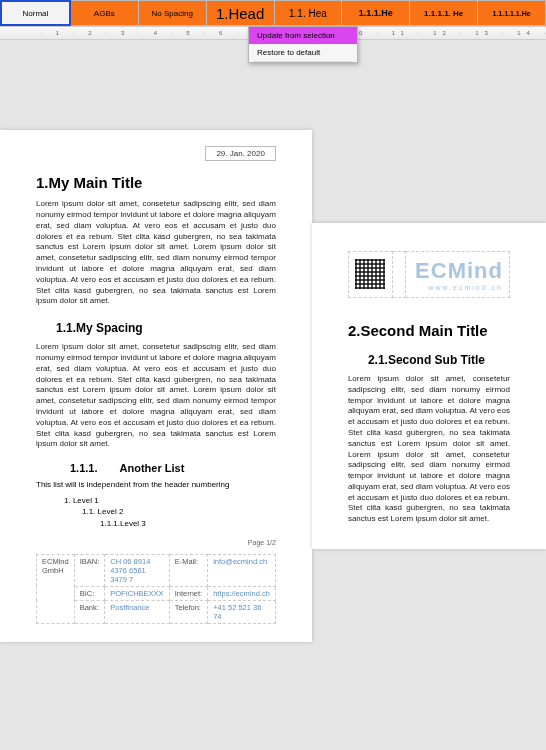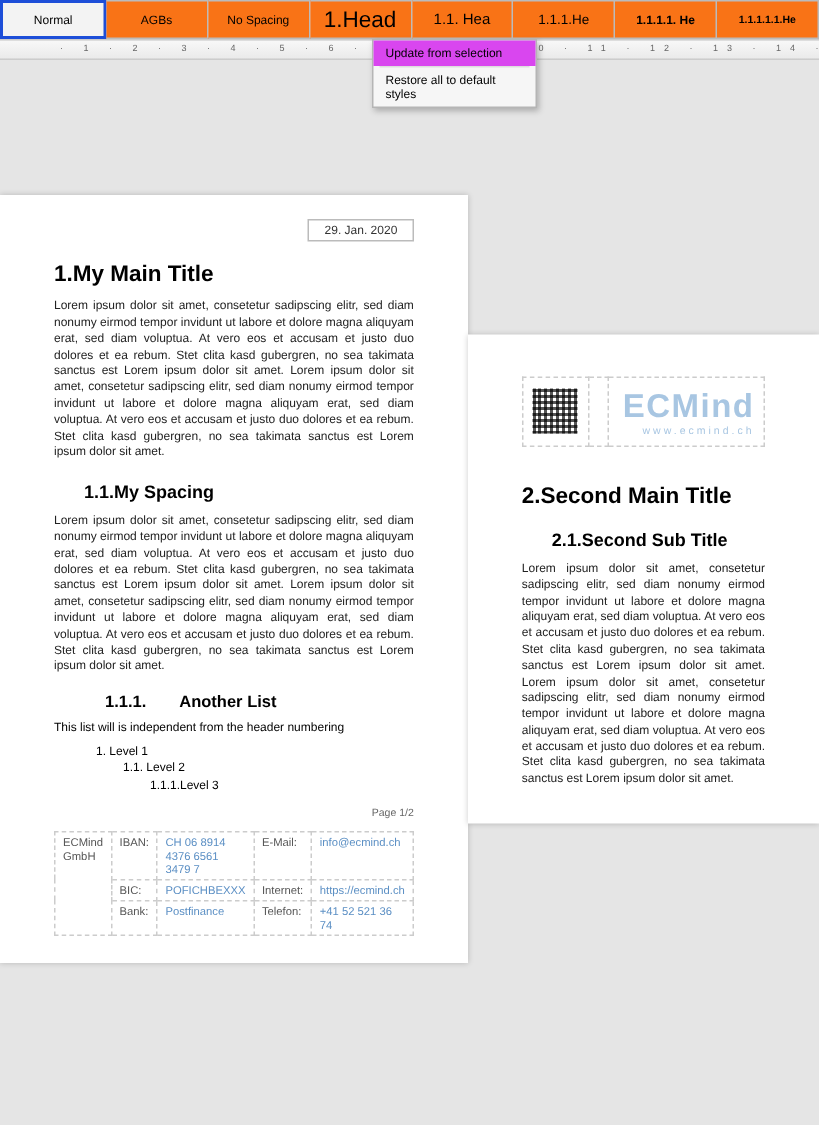--- a/index.html
+++ b/index.html
@@ -27,21 +27,21 @@
     cursor: pointer;
     background: #f97316;
     overflow: hidden;
     white-space: nowrap;
     padding: 0 2px;
   }
   .style-btn:first-child { border-left: 1px solid #bbb; }
   .style-btn.selected { background: #f3f3f3; border: 2px solid #1d4ed8; }
   .style-btn.h1 { font-size: 15px; font-weight: normal; }
   .style-btn.h2 { font-size: 10px; }
-  .style-btn.h3 { font-size: 9px; font-weight: normal; text-align: center; }
+  .style-btn.h3 { font-size: 9px; font-weight: bold; text-align: center; }
   .style-btn.h4 { font-size: 8px; font-weight: bold; }
   .style-btn.h5 { font-size: 7px; font-weight: bold; }
 
   .context-menu {
     position: absolute;
     top: 26px;
     left: 248px;
     width: 110px;
     background: #f6f6f6;
     border: 1px solid #b5b5b5;
@@ -148,22 +148,22 @@
   <div class="style-btn">No Spacing</div>
   <div class="style-btn h1">1.Head</div>
   <div class="style-btn h2">1.1. Hea</div>
   <div class="style-btn h3">1.1.1.He</div>
   <div class="style-btn h4">1.1.1.1. He</div>
   <div class="style-btn h5">1.1.1.1.1.He</div>
 </div>
 
 <div class="context-menu">
   <div class="context-menu-item hover">Update from selection</div>
+  <div class="context-menu-item">Restore to default</div>
   <hr>
-  <div class="context-menu-item">Restore all to default styles</div>
 </div>
 
 <div class="ruler">· 1 · 2 · 3 · 4 · 5 · 6 · 7 · 8 · 9 · 10 · 11 · 12 · 13 · 14 · 15 · 16 · 17 ·</div>
 
 <div class="canvas">
 
   <div class="page">
     <div class="date-box">29. Jan. 2020</div>
 
     <h1 class="doc-h1">

